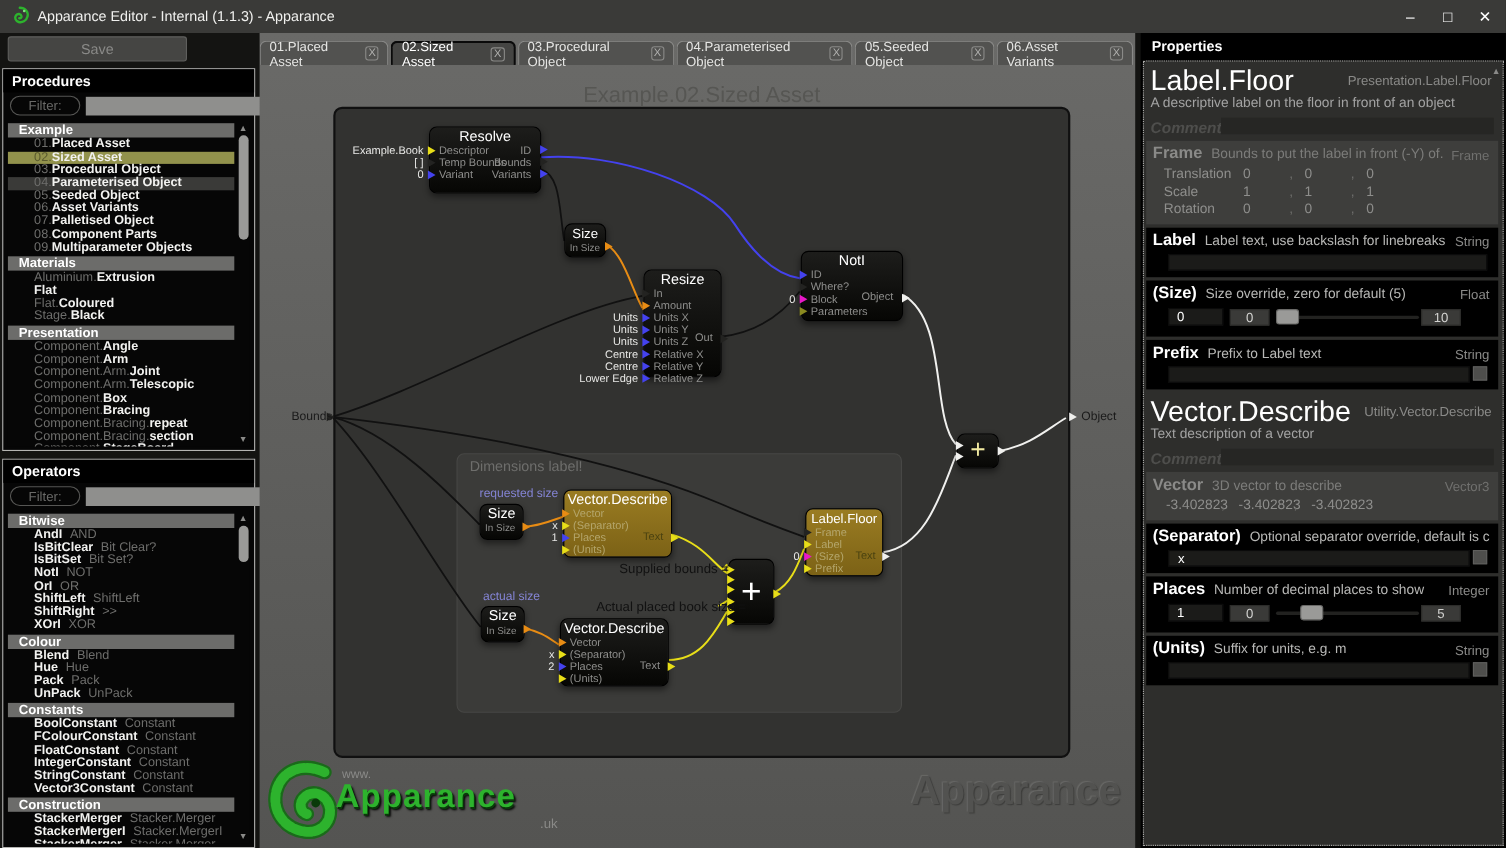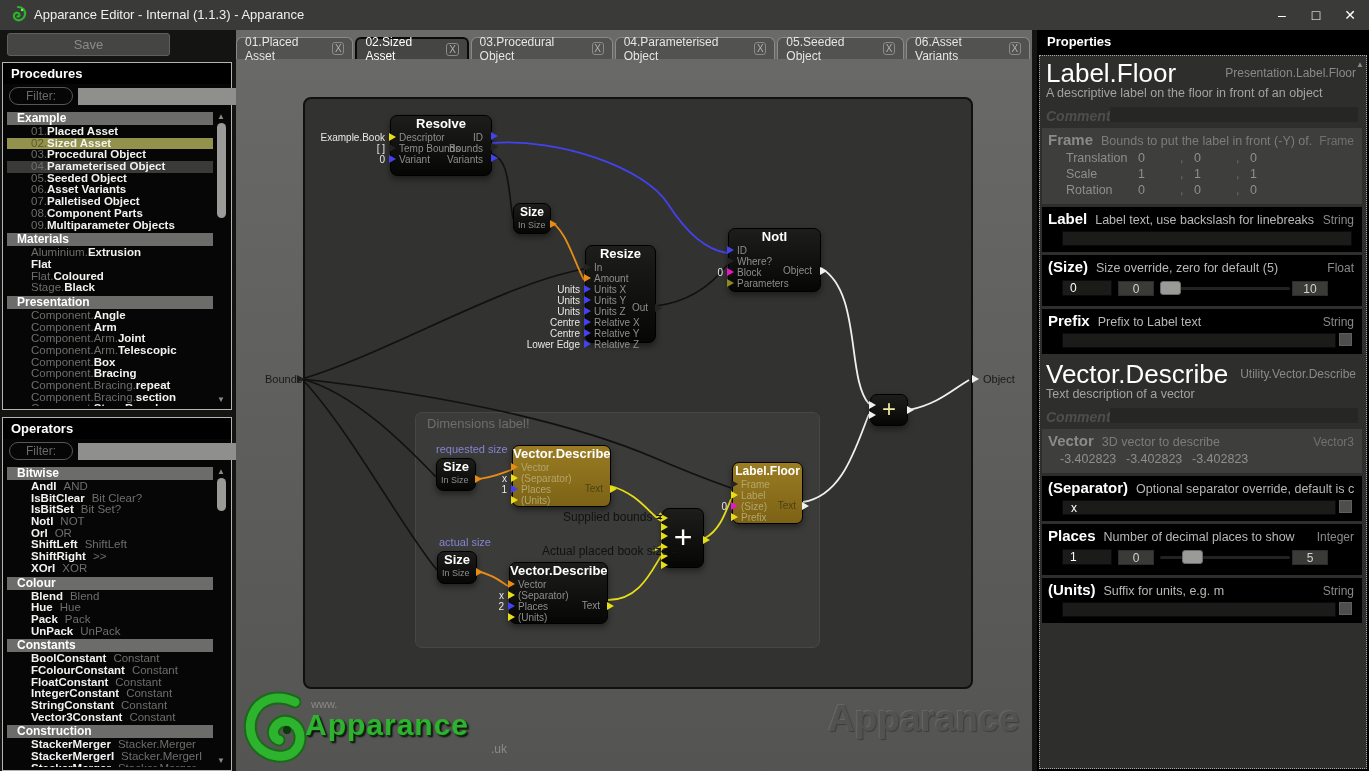--- a/index.html
+++ b/index.html
@@ -43,21 +43,21 @@
   .tabx{margin-left:8px;border:1px solid #8a8a88;border-radius:3px;color:#b0b0ae;font-size:10px;width:13px;height:13px;line-height:11px;text-align:center;}
   .canvas{position:absolute;left:67px;top:67px;width:670px;height:592px;background:#323230;border:2px solid #101010;border-radius:8px;}
   .cvtitle{position:absolute;left:67px;top:46px;width:670px;text-align:center;font-size:20px;color:#565653;}
   .groupbox{position:absolute;left:179px;top:382px;width:405px;height:236px;background:#3b3b39;border:1px solid #474745;border-radius:7px;}
   .gblabel{position:absolute;left:191px;top:386px;font-size:13px;color:#6e6e6c;}
   .wires{position:absolute;left:0;top:0;width:796px;height:741px;pointer-events:none;}
 
   
   .node{position:absolute;background:linear-gradient(#1d1d1b,#060604);border:1px solid #000;border-radius:7px;box-shadow:0 3px 6px rgba(0,0,0,.45);z-index:5;}
   .node.gold{background:linear-gradient(#9a7c22,#7c6216);}
-  .node .t{color:#fff;font-size:13px;font-weight:bold;text-align:center;padding-top:1px;height:16px;line-height:14px;white-space:nowrap;overflow:hidden;}
+  .node .t{color:#fff;font-size:13px;font-weight:normal;text-align:center;padding-top:1px;height:16px;line-height:14px;white-space:nowrap;overflow:hidden;}
   .node .r{position:relative;height:11px;line-height:11px;font-size:10px;color:#8e8e8c;padding-left:8px;white-space:nowrap;}
   .node.gold .r{color:#b4a66c;}
   .node .lv{position:absolute;right:calc(100% + 6px);color:#e8e8e6;font-size:10px;white-space:nowrap;}
   .node .ol{position:absolute;right:8px;color:#8e8e8c;}
   .outlbl{position:absolute;font-size:10px;color:#8e8e8c;}
   .p{position:absolute;width:0;height:0;border-top:4px solid transparent;border-bottom:4px solid transparent;border-left:7px solid #000;}
   .pin{left:-2px;top:1px;} .pout{right:-7px;}
   .py{border-left-color:#e8de18;} .pb{border-left-color:#4442ee;} .po{border-left-color:#e88c14;}
   .pm{border-left-color:#e818c8;} .pw{border-left-color:#f0f0ee;} .pk{border-left-color:#232321;}
   .pv{border-left-color:#8a8a20;}
@@ -85,21 +85,21 @@
   .commentinp{position:absolute;left:70px;top:2px;right:8px;height:15px;background:#262624;}
   .sect{position:relative;background:#000000;margin:0 4px 3px 2px;padding:3px 0 6px 0;}
   .sect.dis{background:#3e3e3c;}
   .shead{position:relative;height:19px;line-height:17px;white-space:nowrap;overflow:hidden;}
   .sname{font-size:15px;font-weight:bold;color:#fff;padding-left:6px;}
   .sect.dis .sname{color:#8a8a88;}
   .sdesc{font-size:12.5px;color:#b8b8b6;margin-left:8px;}
   .sect.dis .sdesc{color:#7c7c7a;}
   .stype{position:absolute;right:8px;top:2px;font-size:12px;color:#8a8a88;}
   .sect.dis .stype{color:#70706e;}
-  .vrow{height:16px;line-height:16px;font-size:12.5px;color:#8e8e8c;display:flex;padding-left:24px;}
+  .vrow{height:16px;line-height:16px;font-size:12.5px;color:#8e8e8c;display:flex;padding-left:16px;}
   .vrow .vl{width:72px;}
   .vrow .vv{width:42px;} .vrow .vc{width:14px;color:#6e6e6c;}
   .strinp{position:relative;height:15px;background:#1b1b19;border:1px solid #0a0a0a;margin:2px 10px 0 20px;color:#fff;font-size:12px;line-height:14px;padding-left:8px;}
   .strinp.withbtn{margin-right:26px;}
   .sidebtn{position:absolute;right:10px;width:13px;height:13px;background:#4e4e4c;border:1px solid #5e5e5c;}
   .ctlrow{position:relative;height:20px;margin-top:3px;}
   .valinp{position:absolute;left:20px;top:0;width:50px;height:16px;background:#1b1b19;border:1px solid #0a0a0a;color:#fff;font-size:12px;line-height:15px;padding-left:7px;}
   .minbox,.maxbox{position:absolute;top:1px;width:36px;height:15px;background:#3a3a38;border:1px solid #2c2c2a;color:#d2d2d0;font-size:12px;text-align:center;line-height:14px;}
   .minbox{left:76px;} .maxbox{left:250px;}
   .strack{position:absolute;left:118px;top:7px;width:130px;height:3px;background:#222220;border-radius:2px;}
@@ -226,20 +226,21 @@
         <span>05.Seeded Object</span>
         <span class="tabx">X</span>
       </div>
     <div class="tab">
         <span>06.Asset Variants</span>
         <span class="tabx">X</span>
       </div>
   </div>
 
   <div class="canvas"></div>
+  <div class="cvtitle">Example.02.Sized Asset</div>
   <div class="groupbox"></div>
   <div class="gblabel">Dimensions label!</div>
 
   <svg class="wires" viewBox="0 0 796 741">
 
     <path d="M256 124 C274 130 272 160 277 189" fill="none" stroke="#111" stroke-width="1.6"></path>
     <path d="M66 349 C154 322 269 253 348 239" fill="none" stroke="#111" stroke-width="1.6"></path>
     <path d="M420 276 C452 272 474 257 491 235" fill="none" stroke="#111" stroke-width="1.6"></path>
     <path d="M66 349 C119 363 172 418 200 447" fill="none" stroke="#111" stroke-width="1.6"></path>
     <path d="M66 349 C114 400 166 498 201 540" fill="none" stroke="#111" stroke-width="1.6"></path>

